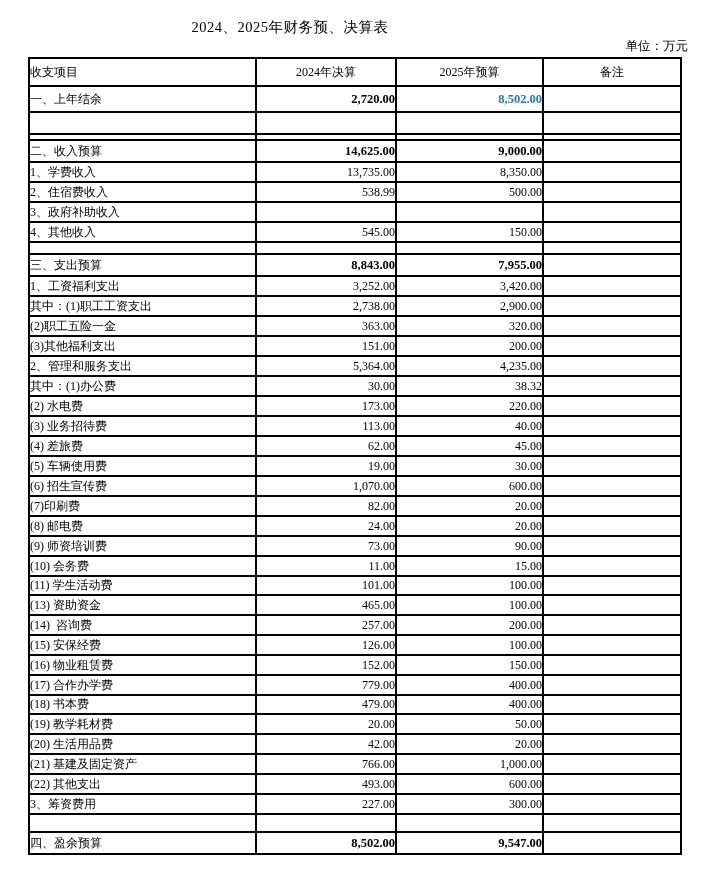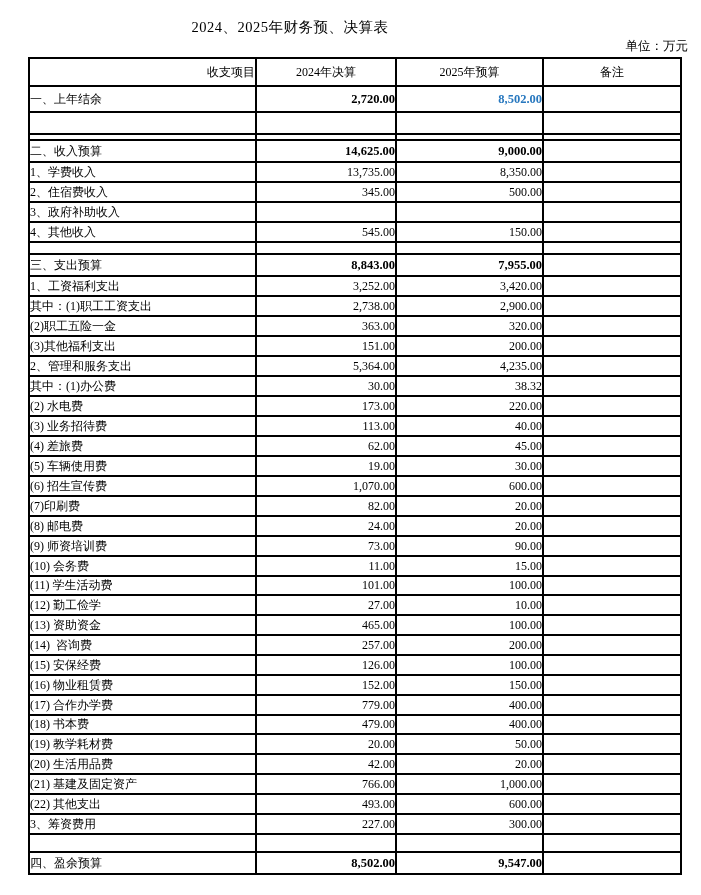--- a/index.html
+++ b/index.html
@@ -40,21 +40,21 @@
   }
   table.budget th, table.budget td {
     border: 2px solid #000000;
     padding: 0;
     font-size: 12px;
     font-weight: normal;
     overflow: hidden;
     vertical-align: middle;
   }
   table.budget thead tr { height: 28px; }
-  th.h-item   { text-align: right; font-size: 12.5px; }
+  th.h-item   { text-align: left; font-size: 12.5px; }
   th.h-y2024  { text-align: center; font-size: 12.5px; }
   th.h-y2025  { text-align: center; font-size: 12.5px; }
   th.h-remark { text-align: center; padding-left: 10px; font-size: 12.5px; }
   td.c-label  { text-align: left; white-space: pre; }
   td.c-num    { text-align: right; padding-right: 8px; white-space: pre; }
   td.c-num.b  { font-weight: bold; font-size: 12.5px; }
   td.ind0 { padding-left: 4px; }
   td.ind1 { padding-left: 22px; }
   td.ind2 { padding-left: 15px; }
   td.ind3 { padding-left: 44px; }
@@ -107,21 +107,21 @@
           <td class="c-remark"></td>
         </tr>
         <tr style="height: 20px;">
           <td class="c-label ind1">1、学费收入</td>
           <td class="c-num">13,735.00</td>
           <td class="c-num">8,350.00</td>
           <td class="c-remark"></td>
         </tr>
         <tr style="height: 20px;">
           <td class="c-label ind1">2、住宿费收入</td>
-          <td class="c-num">345.00</td>
+          <td class="c-num">538.99</td>
           <td class="c-num">500.00</td>
           <td class="c-remark"></td>
         </tr>
         <tr style="height: 20px;">
           <td class="c-label ind1">3、政府补助收入</td>
           <td class="c-num"></td>
           <td class="c-num"></td>
           <td class="c-remark"></td>
         </tr>
         <tr style="height: 20px;">
@@ -229,26 +229,20 @@
         <tr style="height: 20px;">
           <td class="c-label ind3">(10) 会务费</td>
           <td class="c-num">11.00</td>
           <td class="c-num">15.00</td>
           <td class="c-remark"></td>
         </tr>
         <tr style="height: 16px;">
           <td class="c-label ind3">(11) 学生活动费</td>
           <td class="c-num">101.00</td>
           <td class="c-num">100.00</td>
-          <td class="c-remark"></td>
-        </tr>
-        <tr style="height: 20px;">
-          <td class="c-label ind3">(12) 勤工俭学</td>
-          <td class="c-num">27.00</td>
-          <td class="c-num">10.00</td>
           <td class="c-remark"></td>
         </tr>
         <tr style="height: 20px;">
           <td class="c-label ind3">(13) 资助资金</td>
           <td class="c-num">465.00</td>
           <td class="c-num">100.00</td>
           <td class="c-remark"></td>
         </tr>
         <tr style="height: 20px;">
           <td class="c-label ind3">(14)  咨询费</td>

